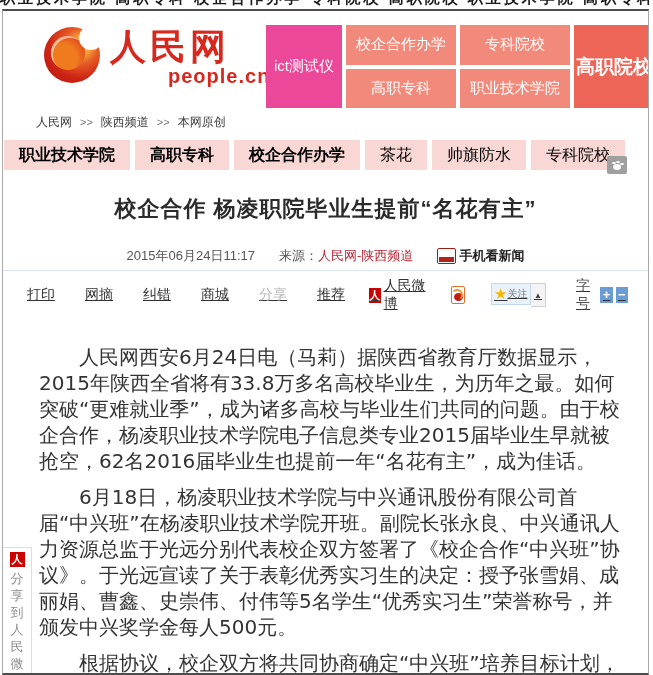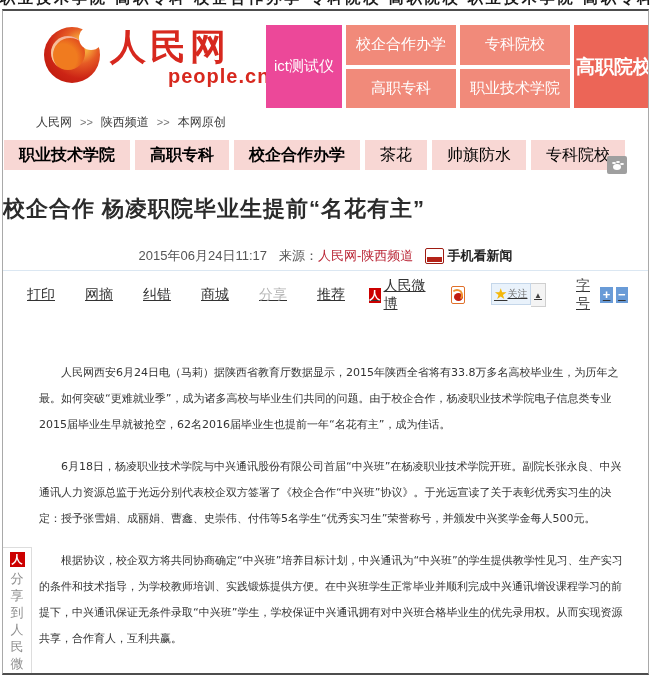--- a/index.html
+++ b/index.html
@@ -45,24 +45,24 @@
   .nav-row{position:absolute;left:1px;top:129px;display:flex;column-gap:5px;height:30px;}
   .nav-item{background:#f8d7d4;color:#000;font-size:16px;line-height:30px;padding:0 15px;
     white-space:nowrap;cursor:pointer;position:relative;}
   .nav-item.bold{font-weight:bold;}
   .paw-badge{position:absolute;right:-2px;bottom:-4px;width:20px;height:18px;background:#9f9f9f;
     border-radius:2px;}
   .paw-badge::before{content:"";position:absolute;left:6px;top:8px;width:8px;height:6px;
     border-radius:50%;background:#fff;
     box-shadow:-3px -4px 0 -2px #fff,1px -5px 0 -2px #fff,5px -3px 0 -2px #fff;}
   
-  .article-title{position:absolute;left:0;top:183px;width:100%;text-align:left;
+  .article-title{position:absolute;left:0;top:183px;width:100%;text-align:center;
     font-size:22px;font-weight:bold;color:#2b2b2b;letter-spacing:1px;}
   .date-row{position:absolute;left:0;top:236px;width:100%;display:flex;justify-content:center;
-    align-items:center;column-gap:12px;font-size:13px;color:#555;}
+    align-items:center;column-gap:24px;font-size:13px;color:#555;}
   .src-link{color:#ba2636;text-decoration:none;cursor:pointer;}
   .mobile{display:flex;align-items:center;color:#222;font-weight:bold;}
   .phone-icon{width:17px;height:14px;border:1px solid #9e1c12;background:#fff;margin-right:3px;
     position:relative;border-radius:2px;}
   .phone-icon::after{content:"";position:absolute;left:1px;right:1px;bottom:1px;height:5px;
     background:#b42318;}
   .divider{position:absolute;left:0;top:259px;width:100%;height:1px;background:#dbe7f2;}
   
   .toolbar{position:absolute;left:24px;right:20px;top:266px;height:36px;display:flex;
     align-items:center;column-gap:30px;font-size:14px;color:#333;text-decoration:underline;}
@@ -83,21 +83,21 @@
     align-items:center;overflow:hidden;padding-left:2px;}
   .star{color:#f4b70a;font-size:15px;line-height:18px;}
   .follow-text{color:#737373;font-size:10px;white-space:nowrap;}
   .arrow-box{width:14px;height:22px;background:#f4f4f4;border:1px solid #cfcfcf;border-left:none;
     display:flex;align-items:center;justify-content:center;font-size:8px;color:#444;}
   .fontsize{display:flex;align-items:center;column-gap:3px;margin-left:auto;color:#4d4d4d;}
   .fs-btn{width:16px;height:16px;background:#699bd7;color:#fff;font-size:13px;font-weight:bold;
     line-height:16px;text-align:center;cursor:pointer;}
   
   .article-body{position:absolute;left:36px;right:24px;top:333px;color:#333;}
-  .article-body p{font-size:11px;line-height:26px;margin:16px 0 10px;text-indent:2em;
+  .article-body p{font-size:20px;line-height:26px;margin:0 0 10px;text-indent:2em;
     font-family:"DejaVu Sans",sans-serif;}
   
   .share-widget{position:absolute;left:-1px;top:536px;width:28px;height:160px;background:#fff;
     border:1px solid #ddd;text-align:center;cursor:pointer;}
   .share-rm{width:15px;height:15px;background:#c00;color:#fff;font-size:11px;font-weight:bold;
     line-height:15px;margin:4px auto 3px;}
   .share-text{width:14px;margin:0 auto;font-size:13px;line-height:17px;color:#8f8f8f;
     word-break:break-all;}
 </style>
 </head>

